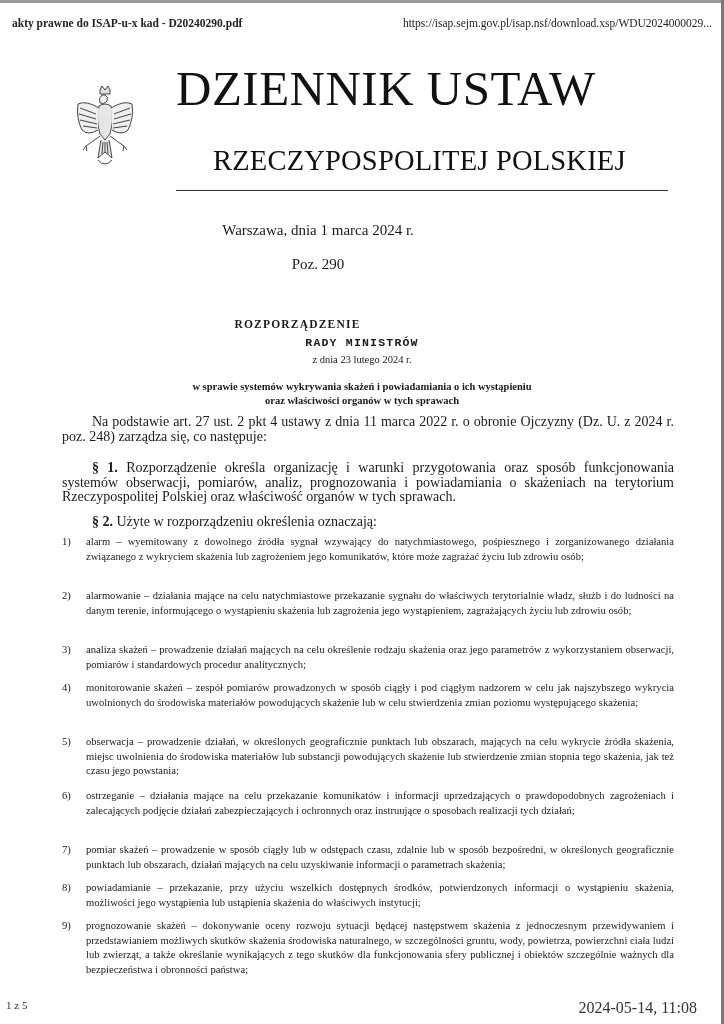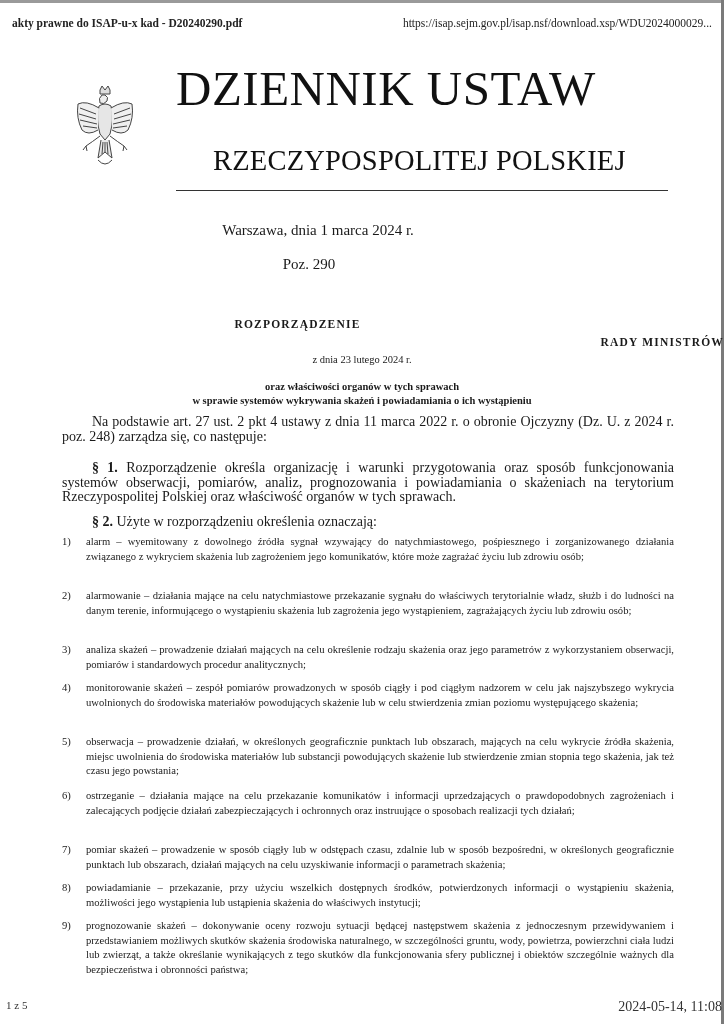--- a/index.html
+++ b/index.html
@@ -5,32 +5,32 @@
   html, body { margin: 0; padding: 0; background: #ffffff; }
   body {
     width: 724px; height: 1024px; position: relative; overflow: hidden;
     font-family: "Liberation Serif", "DejaVu Serif", serif; color: #1a1a1a;
   }
   .topedge { position: absolute; left: 0; top: 0; width: 724px; height: 3px; background: #9a9a9a; }
   .rightedge { position: absolute; right: 0; top: 0; width: 3px; height: 1024px; background: #7a7a7a; }
   .hdr-left { position: absolute; left: 12px; top: 17px; font-size: 11.5px; color: #222; font-weight: bold; }
   .hdr-right { position: absolute; right: 12px; top: 17px; font-size: 11.5px; color: #222; }
   .ftr-left { position: absolute; left: 6px; top: 999px; font-size: 11px; color: #333; }
-  .ftr-right { position: absolute; right: 2px; top: 999px; font-size: 14px; color: #333; }
+  .ftr-right { position: absolute; right: 27px; top: 999px; font-size: 16px; color: #333; }
 
   .emblem { position: absolute; left: 74px; top: 84px; width: 62px; height: 86px; }
   .title1 { position: absolute; left: 176px; top: 64px; font-size: 49px; letter-spacing: 0.5px; line-height: 1; color: #111; white-space: nowrap; }
   .title2 { position: absolute; left: 178px; top: 147px; font-size: 28.5px; line-height: 1; color: #111; white-space: nowrap; letter-spacing: 0.2px; margin-left: 35px; }
   .title-rule { position: absolute; left: 176px; top: 190px; width: 492px; height: 1px; background: #333; }
 
   .date { position: absolute; left: 0; width: 636px; top: 222px; text-align: center; font-size: 15px; }
-  .poz { position: absolute; left: 3px; width: 612px; top: 256px; text-align: center; font-size: 15px; }
+  .poz { position: absolute; left: 12px; width: 612px; top: 256px; text-align: center; font-size: 15px; }
 
   .act-type { position: absolute; left: 0; width: 595px; top: 318px; text-align: center; font-size: 11.5px; font-weight: bold; letter-spacing: 1.2px; }
-  .act-issuer { position: absolute; left: 0; width: 724px; top: 336px; text-align: right; font-size: 11.5px; font-weight: bold; letter-spacing: 1.2px; }
+  .act-issuer { position: absolute; left: 0; width: 724px; top: 336px; text-align: center; font-size: 11.5px; font-weight: bold; letter-spacing: 1.2px; font-family: Liberation Mono, monospace; }
   .act-date { position: absolute; left: 0; width: 724px; top: 354px; text-align: center; font-size: 10.5px; }
   .act-subject { position: absolute; left: 0; width: 724px; top: 380px; text-align: center; font-size: 10.5px; font-weight: bold; line-height: 14px; }
 
   .body { position: absolute; left: 62px; width: 612px; font-size: 14px; line-height: 14.6px; text-align: justify; }
   .indent { text-indent: 30px; }
   .b { font-weight: bold; }
 
   .item { position: absolute; left: 62px; width: 612px; font-size: 10.6px; line-height: 14.6px; }
   .item-num { position: absolute; left: 0; top: 0; width: 24px; }
   .item-text { margin-left: 24px; text-align: justify; }
@@ -72,22 +72,22 @@
 <div class="title2">RZECZYPOSPOLITEJ POLSKIEJ</div>
 <div class="title-rule"></div>
 
 <div class="date">Warszawa, dnia 1 marca 2024 r.</div>
 <div class="poz">Poz. 290</div>
 
 <div class="act-type">ROZPORZĄDZENIE</div>
 <div class="act-issuer">RADY MINISTRÓW</div>
 <div class="act-date">z dnia 23 lutego 2024 r.</div>
 <div class="act-subject">
+  <div>w sprawie systemów wykrywania skażeń i powiadamiania o ich wystąpieniu</div>
   <div>oraz właściwości organów w tych sprawach</div>
-  <div>w sprawie systemów wykrywania skażeń i powiadamiania o ich wystąpieniu</div>
 </div>
 
 <div class="body indent" style="top:415px;">Na podstawie art. 27 ust. 2 pkt 4 ustawy z dnia 11 marca 2022 r. o obronie Ojczyzny (Dz. U. z 2024 r. poz. 248) zarządza się, co następuje:</div>
 
 <div class="body indent" style="top:461px;"><span class="b">§ 1.</span><span> Rozporządzenie określa organizację i warunki przygotowania oraz sposób funkcjonowania systemów obserwacji, pomiarów, analiz, prognozowania i powiadamiania o skażeniach na terytorium Rzeczypospolitej Polskiej oraz właściwość organów w tych sprawach.</span></div>
 
 <div class="body indent" style="top:515px;"><span class="b">§ 2.</span><span> Użyte w rozporządzeniu określenia oznaczają:</span></div>
 
 <div class="item" style="top:535px;">
   <span class="item-num">1)</span>

